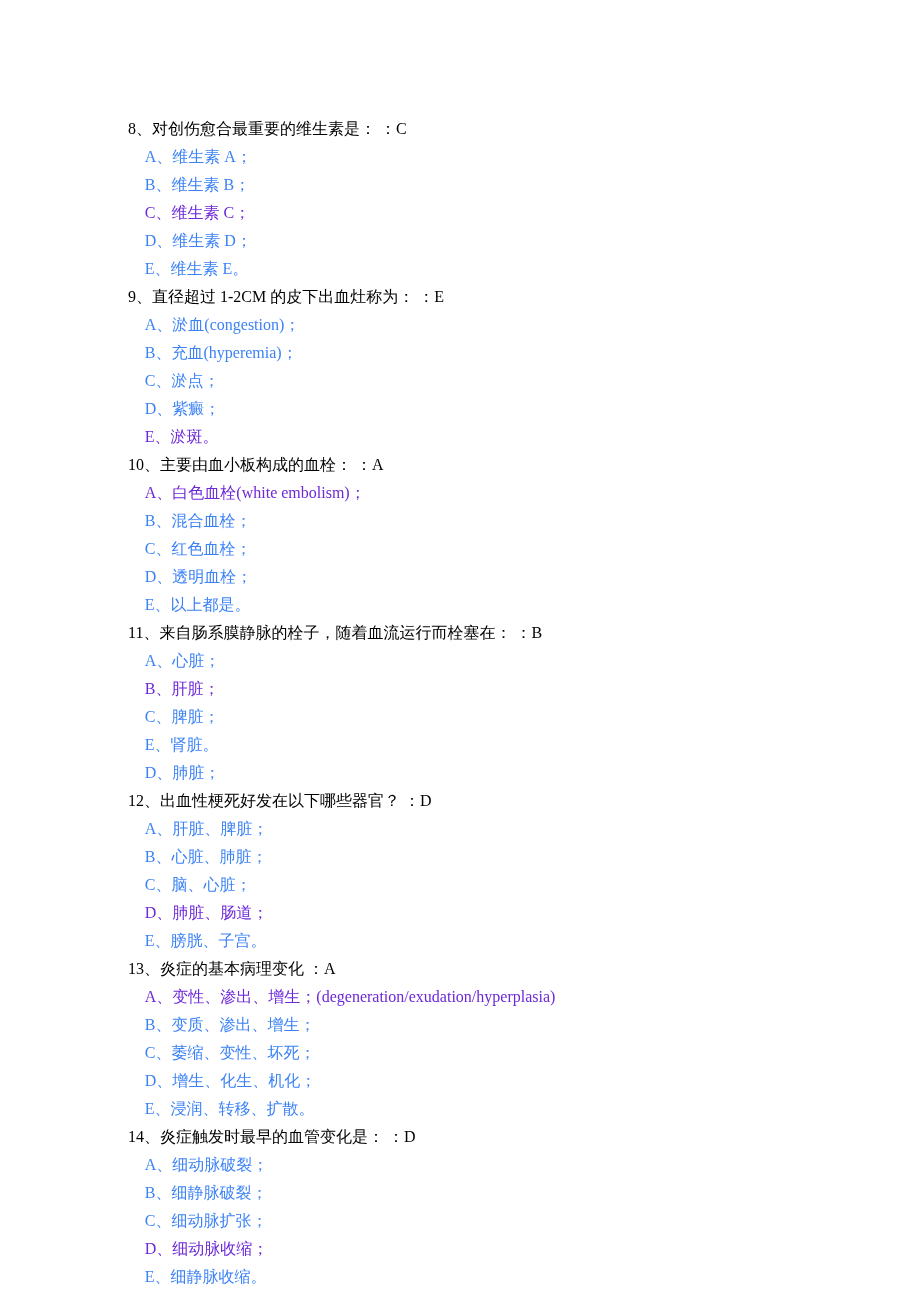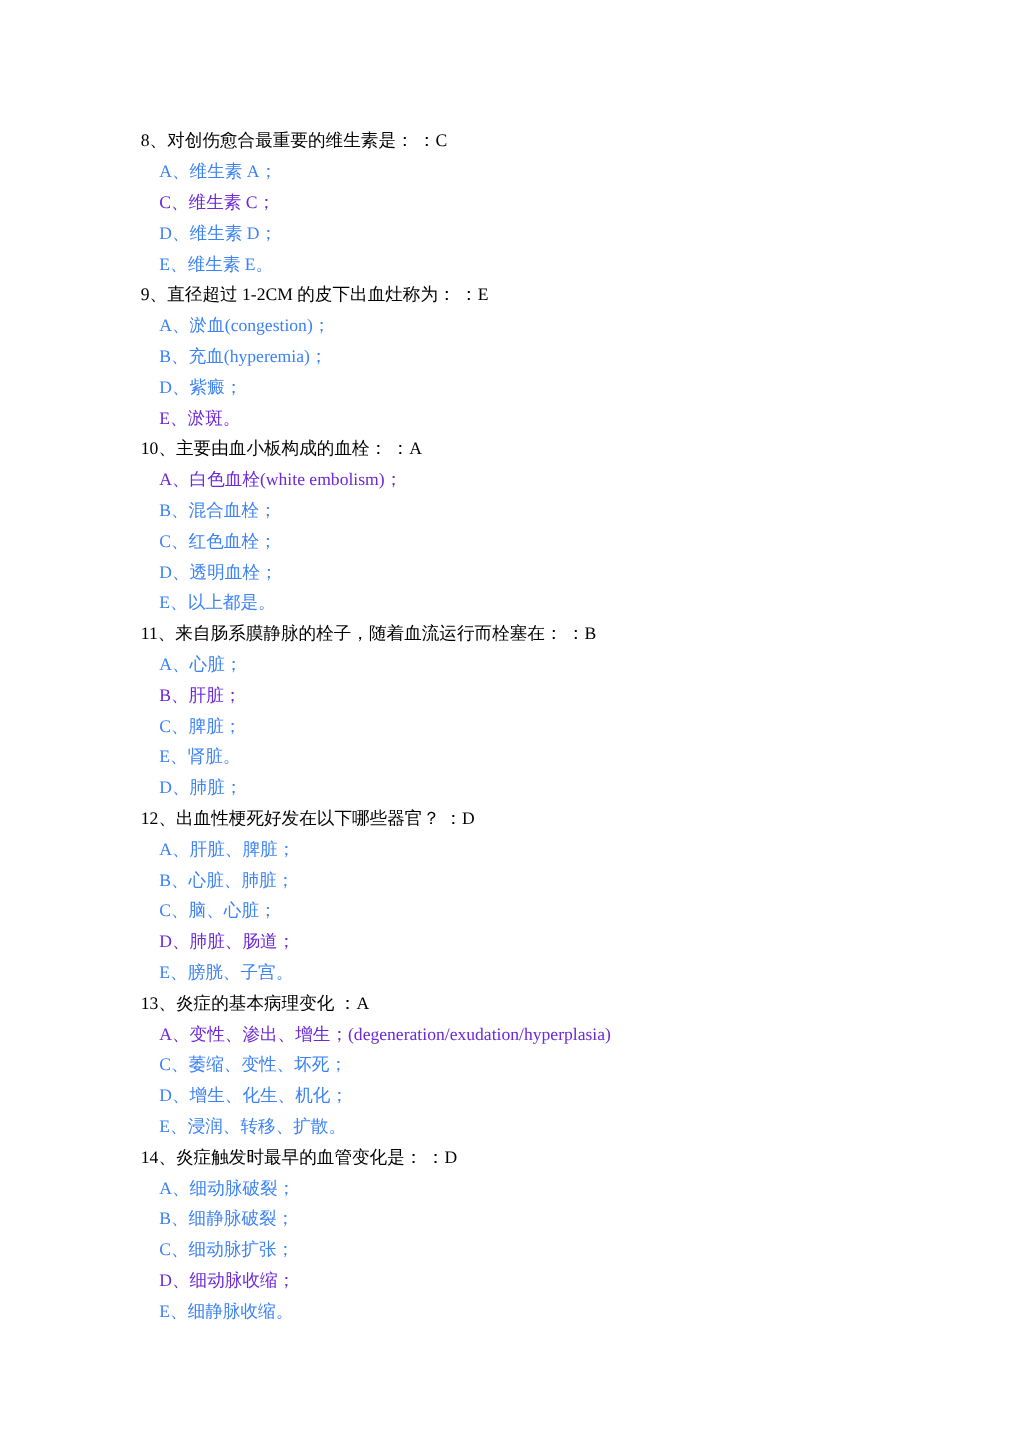--- a/index.html
+++ b/index.html
@@ -36,29 +36,31 @@
   }
 </style>
 </head>
 <body>
 
 <div class="page">
 
   <div class="question">
     <div class="stem">8、对创伤愈合最重要的维生素是： ：C</div>
     <div class="option black">A、维生素 A；</div>
+    <div class="option black">B、维生素 B；</div>
     <div class="option red">C、维生素 C；</div>
     <div class="option black">D、维生素 D；</div>
     <div class="option black">E、维生素 E。</div>
   </div>
 
   <div class="question">
     <div class="stem">9、直径超过 1-2CM 的皮下出血灶称为： ：E</div>
     <div class="option black">A、淤血(congestion)；</div>
     <div class="option black">B、充血(hyperemia)；</div>
+    <div class="option black">C、淤点；</div>
     <div class="option black">D、紫癜；</div>
     <div class="option red">E、淤斑。</div>
   </div>
 
   <div class="question">
     <div class="stem">10、主要由血小板构成的血栓： ：A</div>
     <div class="option red">A、白色血栓(white embolism)；</div>
     <div class="option black">B、混合血栓；</div>
     <div class="option black">C、红色血栓；</div>
     <div class="option black">D、透明血栓；</div>
@@ -79,20 +81,21 @@
     <div class="option black">A、肝脏、脾脏；</div>
     <div class="option black">B、心脏、肺脏；</div>
     <div class="option black">C、脑、心脏；</div>
     <div class="option red">D、肺脏、肠道；</div>
     <div class="option black">E、膀胱、子宫。</div>
   </div>
 
   <div class="question">
     <div class="stem">13、炎症的基本病理变化 ：A</div>
     <div class="option red">A、变性、渗出、增生；(degeneration/exudation/hyperplasia)</div>
+    <div class="option black">B、变质、渗出、增生；</div>
     <div class="option black">C、萎缩、变性、坏死；</div>
     <div class="option black">D、增生、化生、机化；</div>
     <div class="option black">E、浸润、转移、扩散。</div>
   </div>
 
   <div class="question">
     <div class="stem">14、炎症触发时最早的血管变化是： ：D</div>
     <div class="option black">A、细动脉破裂；</div>
     <div class="option black">B、细静脉破裂；</div>
     <div class="option black">C、细动脉扩张；</div>

